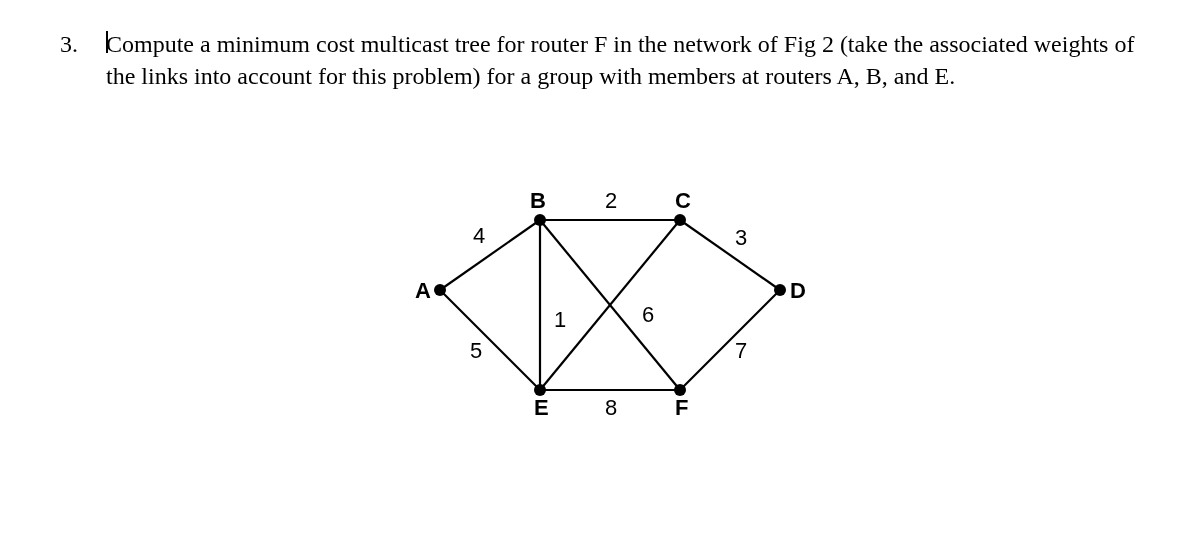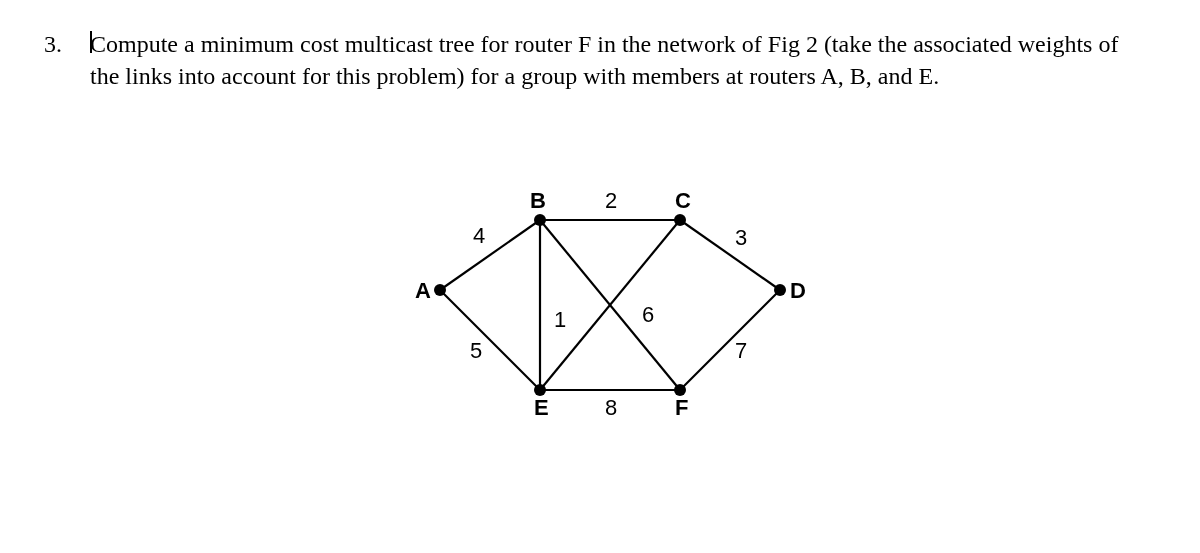--- a/index.html
+++ b/index.html
@@ -14,21 +14,21 @@
   }
   .page {
     position: relative;
     width: 1200px;
     height: 553px;
     box-sizing: border-box;
   }
   .question {
     position: absolute;
     top: 28px;
-    left: 44px;
+    left: 60px;
     width: 1090px;
     line-height: 1.35;
   }
   .qnum {
     display: inline-block;
     width: 40px;
     vertical-align: top;
   }
   .qtext {
     display: inline-block;

